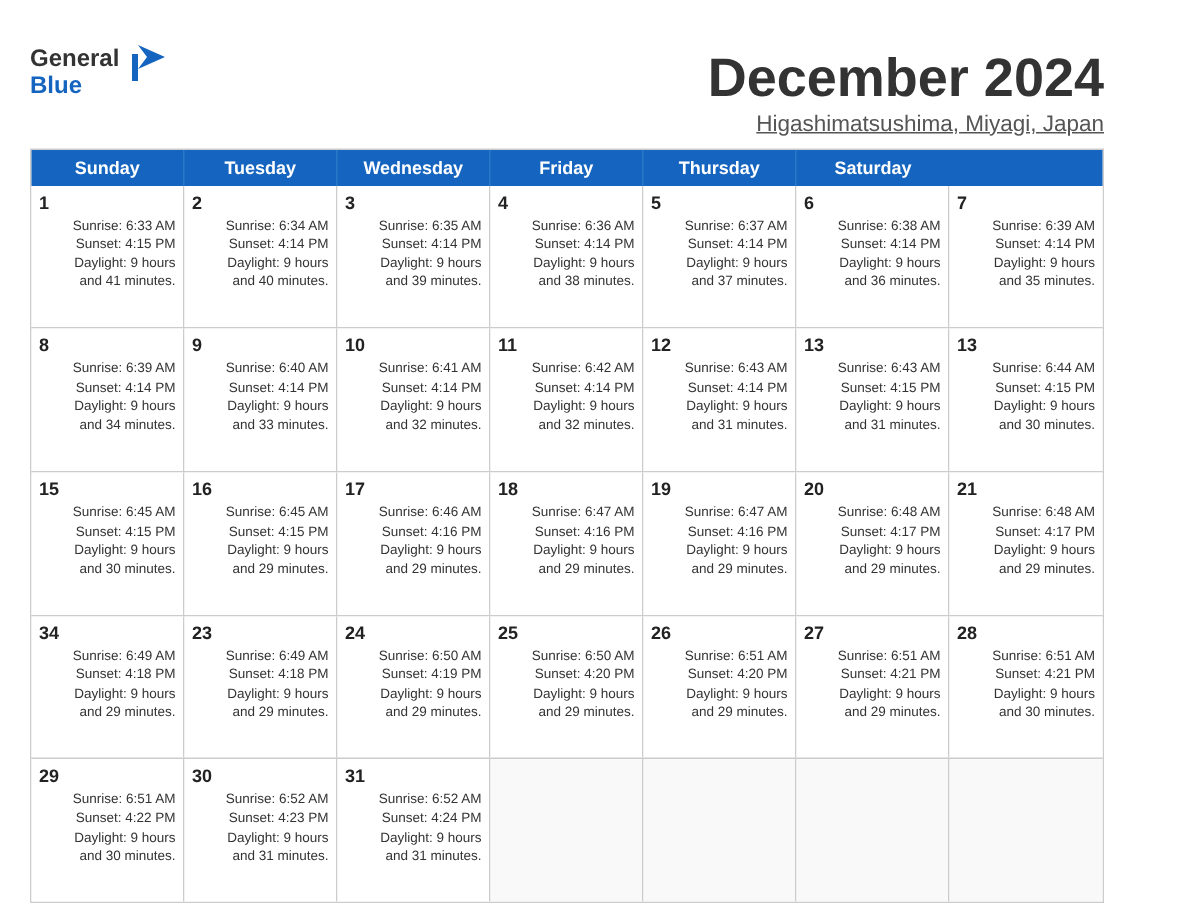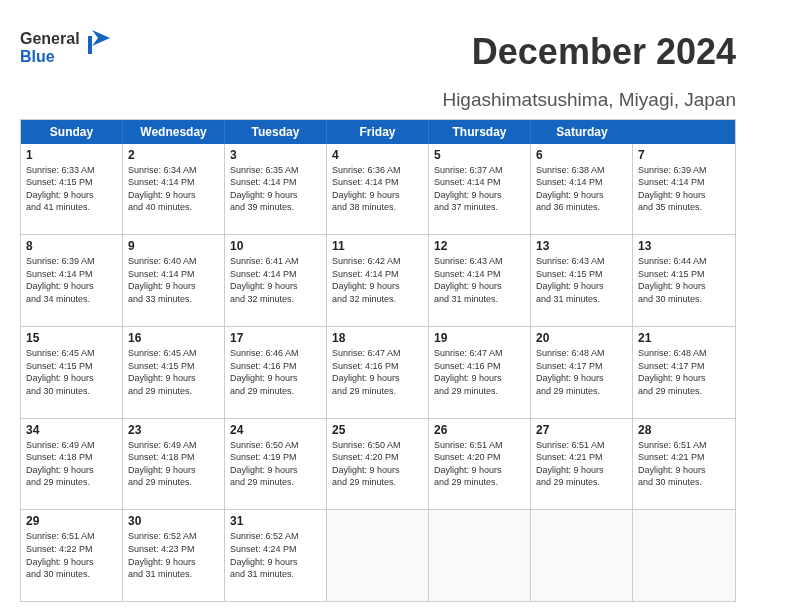--- a/index.html
+++ b/index.html
@@ -32,23 +32,24 @@
       text-align: right;
     }
     .main-title {
       font-size: 36px;
       font-weight: bold;
       color: #333;
       line-height: 1.1;
       margin-top: 14px;
     }
     .subtitle {
-      font-size: 19px;
+      font-size: 15px;
       color: #555;
-      margin-top: 17px;
+      margin-top: 2px;
+      text-decoration: underline;
     }
     .calendar {
       flex: 1;
       display: flex;
       flex-direction: column;
       border: 1px solid #ccc;
     }
     .cal-header-row {
       display: grid;
       grid-template-columns: repeat(7, 1fr);
@@ -90,20 +91,21 @@
       font-size: 12px;
       font-weight: bold;
       color: #222;
       display: block;
       margin-bottom: 2px;
     }
     .cell-text {
       font-size: 9px;
       line-height: 1.4;
       color: #333;
+      text-align: right;
     }
   </style>
 </head>
 <body>
 
 <div class="page">
   <div class="header">
     <div class="logo">
       <div>
         <svg width="95" height="50" viewBox="0 0 95 50">
@@ -118,22 +120,22 @@
     </div>
     <div class="title-block">
       <div class="main-title">December 2024</div>
       <div class="subtitle">Higashimatsushima, Miyagi, Japan</div>
     </div>
   </div>
 
   <div class="calendar">
     <div class="cal-header-row">
     <div class="cal-header-cell">Sunday</div>
+        <div class="cal-header-cell">Tuesday</div>
         <div class="cal-header-cell">Wednesday</div>
-        <div class="cal-header-cell">Tuesday</div>
         <div class="cal-header-cell">Friday</div>
         <div class="cal-header-cell">Thursday</div>
         <div class="cal-header-cell">Saturday</div>
       </div>
     <div class="cal-body">
     <div class="cal-week">
           <div class="cal-cell">
             <span class="day-num">1</span>
             <div class="cell-text">Sunrise: 6:33 AM<br>Sunset: 4:15 PM<br>Daylight: 9 hours<br>and 41 minutes.</div>
           </div>

